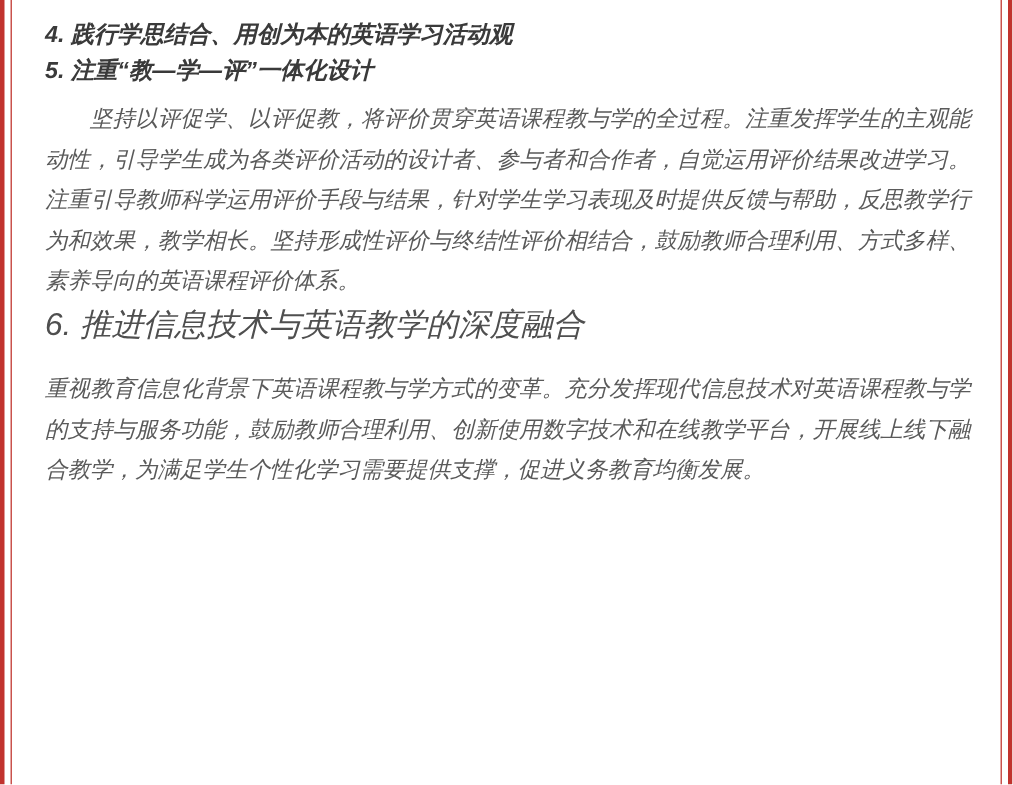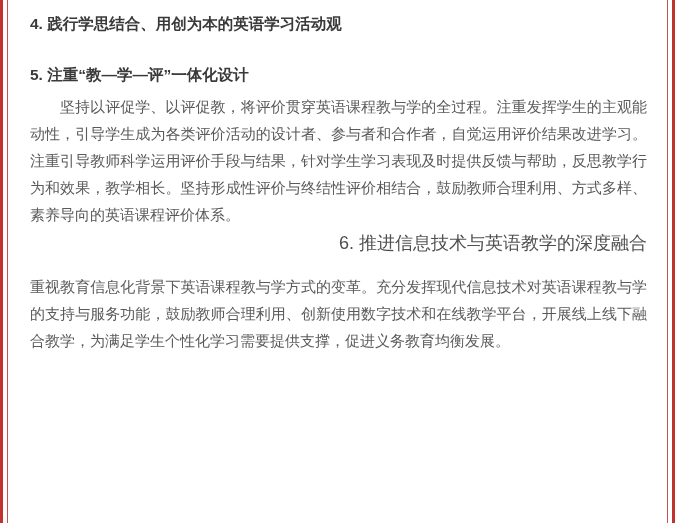--- a/index.html
+++ b/index.html
@@ -29,45 +29,45 @@
     border-right: 1.5px solid #c9524d;
   }
   .content {
     box-sizing: border-box;
     height: 100%;
     padding: 12px 20px 0 22px;
     color: #5a5a5a;
     font-size: 15px;
     line-height: 27px;
     text-align: justify;
+    font-style: italic;
   }
   .heading-bold {
     font-size: 15.5px;
     font-weight: bold;
     color: #3a3a3a;
     line-height: 24px;
     margin: 0;
     text-align: left;
   }
   .heading-regular {
-    font-size: 18px;
+    font-size: 21px;
     font-weight: normal;
     color: #4f4f4f;
     line-height: 27px;
     margin: 2px 0 0 0;
-    text-align: right;
+    text-align: left;
   }
   .para {
     margin: 6px 0 0 0;
   }
   .indent {
     text-indent: 2em;
   }
   .sec-gap {
-    margin-top: 27px;
   }
 </style>
 </head>
 <body>
 
 <div class="page">
   <div class="frame">
     <div class="content">
 
       <div>

